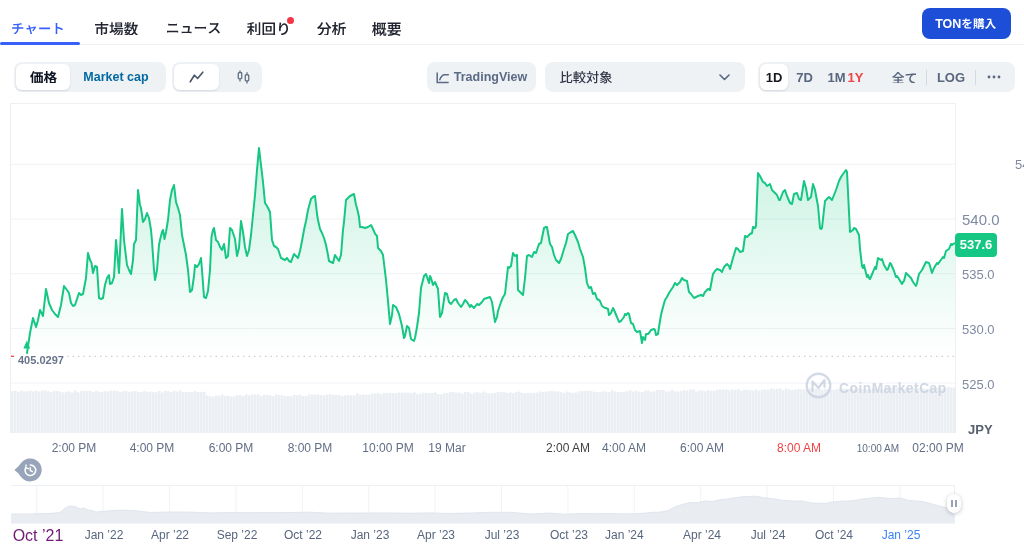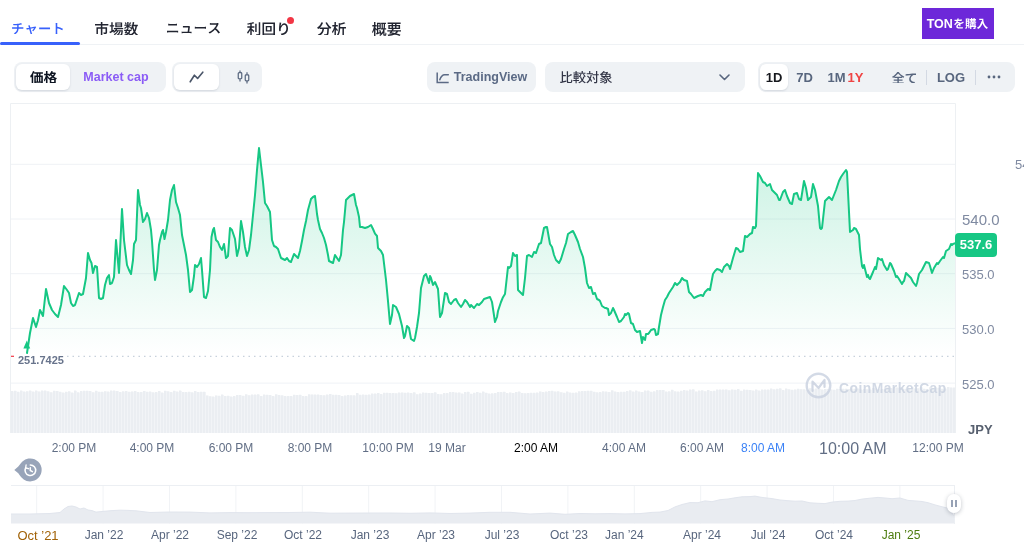--- a/index.html
+++ b/index.html
@@ -26,36 +26,36 @@
 <div style="position:absolute;left:317.0px;top:21.5px;width:29px;height:14px">
     <svg width="29.0" height="13.9" viewBox="0.23 -12.56 29.00 13.93">
       <path d="M2.84988992114885 -7.0421963433369905H11.067052804169045V-5.570236033331116H2.84988992114885ZM10.563439321257441 -7.0421963433369905H12.152518655907292Q12.152518655907292 -7.0421963433369905 12.147870125944323 -6.913062932057869Q12.143221595981352 -6.783929520778748 12.143221595981352 -6.624127776955456Q12.143221595981352 -6.464326033132164 12.128370230522707 -6.363989577200596Q12.061598912015953 -4.661756507103477 11.983659156386642 -3.450464446654216Q11.90571940075733 -2.239172386204955 11.805502596940054 -1.4353272742415362Q11.705285793122776 -0.6314821622781175 11.57071772842524 -0.16269854870393521Q11.436149663727704 0.30608506487024706 11.23752760723262 0.5270439956104428Q10.9718949280022 0.8595676454619083 10.672876589518403 0.9914782095073826Q10.373858251034605 1.123388773552857 9.957900366078269 1.1698740731825525Q9.582873475218923 1.2126166184190146 8.960141553639883 1.2163593728122484Q8.33740963206084 1.2201021272054822 7.65992077861019 1.1885878451487217Q7.645069413151546 0.8466474832570262 7.508450493085957 0.4145136748722918Q7.371831573020367 -0.01762013351244267 7.158118846838057 -0.34470912994549374Q7.828002539387949 -0.28904642250414964 8.396763652550828 -0.27141790427915247Q8.965524765713706 -0.25378938605415535 9.23659209836254 -0.25378938605415535Q9.451877071455739 -0.25378938605415535 9.591093666116244 -0.29556632966373614Q9.73031026077675 -0.3373432732733169 9.85286393883914 -0.45989695133570657Q10.044000486547755 -0.6547762534375563 10.168305889692473 -1.327676402982382Q10.292611292837188 -2.0005765525272077 10.391862495027585 -3.324039977371747Q10.49111369721798 -4.647503402216286 10.563439321257441 -6.761592646533636ZM4.664542044582384 -12.3254200401069 6.294552373329225 -11.853320839252058Q5.7468634024988505 -10.579726512087575 4.994032468013806 -9.40073485715052Q4.241201533528762 -8.221743202213464 3.36213399264524 -7.234913522669051Q2.4830664517617174 -6.248083843124638 1.5381333679411757 -5.518435732397296Q1.406162977838556 -5.683851607810439 1.1645590718784289 -5.915252678274891Q0.9229551659183017 -6.146653748739343 0.6720542000322354 -6.373406289240826Q0.4211532341461691 -6.600158829742309 0.23158893334844302 -6.7321292198449285Q1.1690365083825167 -7.357698120247468 2.0090444323656653 -8.229280152344522Q2.8490523563488144 -9.100862184441578 3.533120943016196 -10.147883449276012Q4.217189529683578 -11.194904714110448 4.664542044582384 -12.3254200401069ZM10.134783808899694 -12.35512277102419Q10.487473825513929 -11.633079821197606 10.998880332210282 -10.879462763257116Q11.510286838906636 -10.125845705316628 12.112672915551473 -9.411168612162221Q12.71505899219631 -8.696491519007814 13.351796329721406 -8.078288475277452Q13.988533667246502 -7.46008543154709 14.597439651050925 -7.008870510140759Q14.39857829032726 -6.852751694653556 14.150454477207546 -6.612053564263164Q13.902330664087833 -6.371355433872773 13.680226653549319 -6.118583090790089Q13.458122643010807 -5.865810747707406 13.311300887449542 -5.648355267131863Q12.69309784371918 -6.1999066444697615 12.051711976231115 -6.900817625906695Q11.410326108743048 -7.60172860734363 10.793994442209303 -8.403762168167578Q10.177662775675557 -9.205795728991525 9.633716559238415 -10.065363374453433Q9.089770342801275 -10.924931019915341 8.651595235714119 -11.7640929943859ZM5.687115753746509 -6.612839687718609H7.3375317534847Q7.226206338602012 -5.378245151397355 6.97844148182517 -4.203056076910679Q6.730676625048329 -3.0278670024240024 6.1830474802751 -1.9835630642987738Q5.635418335501871 -0.9392591261735452 4.639351422088665 -0.08705733738381372Q3.643284508675458 0.7651444514059178 2.0205036150613944 1.3630614762592217Q1.9257214646625314 1.1511603012163834 1.7621769664460056 0.8965165809370832Q1.5986324682294801 0.6418728606577832 1.4071967902351372 0.3993033530707748Q1.2157611122407943 0.15673384548376643 1.0317511169757734 -0.008682029929376027Q2.5132645605612787 -0.4932227845319385 3.3987323564900964 -1.206934276059464Q4.284200152418914 -1.9206457675869892 4.744472829522603 -2.7883653931765195Q5.204745506626291 -3.6560850187660496 5.3976936054743785 -4.628669978135827Q5.590641704322466 -5.601254937505604 5.687115753746509 -6.612839687718609Z M22.750958939961034 -7.517200733785033H29.23158893334844V-6.082428663482914H22.750958939961034ZM21.977850371311487 -11.456794638947635 23.812037062086116 -10.93096393390521Q23.791631391094768 -10.752627896287185 23.464662046776006 -10.691291231198845V-7.16620261619598Q23.464662046776006 -6.280674994210016 23.388533842286165 -5.203831346344Q23.312405637796328 -4.1269876984779845 23.09331808425275 -2.9925501399168626Q22.87423053070917 -1.8581125813557406 22.443481106351335 -0.7691947207974332Q22.0127316819935 0.31972313976087424 21.303489242257506 1.2442505525900658Q21.199410031932704 1.073280371644218 20.9912516112831 0.8771961636869055Q20.783093190633497 0.6811119557295929 20.556340650132015 0.5054932448207756Q20.32958810963053 0.3298745339119582 20.140023808832805 0.24438944343903432Q20.763781158095874 -0.5742472079258836 21.135065294561986 -1.5209918428858966Q21.5063494310281 -2.4677364778459094 21.687342969298186 -3.45348090364915Q21.86833650756827 -4.439225329452391 21.923093439439878 -5.395267024338343Q21.977850371311487 -6.351308719224296 21.977850371311487 -7.184796736047858ZM27.402102213881374 -12.399437563171542 28.686309774228995 -11.217378009894961Q27.861879513102792 -10.87941970662508 26.862129671353497 -10.58607532578828Q25.8623798296042 -10.29273094495148 24.818135717536116 -10.06718331030546Q23.773891605468034 -9.84163567565944 22.78814717966479 -9.682013410007583Q22.73610757450239 -9.951508495745529 22.586508666174772 -10.318562884648689Q22.436909757847157 -10.685617273551848 22.29008800228589 -10.921666873979271Q23.218238517394028 -11.105437565015709 24.162086347473398 -11.3356337296247Q25.10593417755277 -11.565829894233689 25.94956520381486 -11.842451532415229Q26.79319623007695 -12.119073170596769 27.402102213881374 -12.399437563171542ZM25.692263982883496 -7.06562685603583H27.19211547266719V1.2682793258603586H25.692263982883496ZM15.5602489420376 -9.447997895523105H21.050058812546226V-8.007671519688282H15.5602489420376ZM17.701870409789894 -12.564614134356102H19.160790905476595V1.2609134691881818H17.701870409789894ZM17.63497943916885 -8.498125536166421 18.551047356872136 -8.184076354052545Q18.371019420228933 -7.283697366607936 18.09820036249777 -6.327655671721985Q17.82538130476661 -5.3716139768360325 17.4829539497052 -4.450829318400075Q17.140526594643784 -3.5300446599641164 16.747025236046852 -2.7382737606929894Q16.353523877449916 -1.9465028614218625 15.922834279149226 -1.3784082196001384Q15.807646457759013 -1.694388604967779 15.585602273277646 -2.0958540808083432Q15.363558088796278 -2.4973195566489075 15.177736542391786 -2.7798544567060253Q15.574980655381953 -3.2717610679807643 15.947110741360655 -3.9427300142718282Q16.319240827339357 -4.613698960562892 16.64307406254889 -5.383919109044351Q16.96690729775843 -6.154139257525811 17.223003612834326 -6.950319382531326Q17.479099927910227 -7.746499507536841 17.63497943916885 -8.498125536166421ZM19.04004877855368 -7.058380651477943Q19.18856243314012 -6.909866996891498 19.491144047845715 -6.536711483228769Q19.793725662551314 -6.163555969566041 20.138989996436223 -5.730994994068734Q20.484254330321136 -5.298434018571427 20.77011320237147 -4.9299270348716675Q21.055972074421803 -4.5614200511719085 21.171040243697725 -4.39805503112682L20.292160565698193 -3.193778255719417Q20.149201216644453 -3.509519336858476 19.892139299941675 -3.9421401384129284Q19.635077383238894 -4.374760939967381 19.339981277319765 -4.835213095242505Q19.044885171400637 -5.295665250517629 18.780397571968535 -5.701360473921145Q18.515909972536434 -6.107055697324661 18.32839652710676 -6.3689456221618475Z" fill="#222531"></path>
     </svg>
   </div>
 <div style="position:absolute;left:372.0px;top:21.5px;width:29px;height:14px">
     <svg width="29.0" height="14.0" viewBox="0.31 -12.67 29.00 14.00">
       <path d="M9.426436820253596 -11.914100932718789H14.258512494206979V-10.602725577401996H9.426436820253596ZM9.323584558937055 -6.504105797154239H14.457032915572078V-5.179585327516596H9.323584558937055ZM9.957616219296993 -11.545176498531594H11.13778166807976V-5.850364917734386H9.957616219296993ZM5.808982776533292 -9.238012245092932H8.488361968950041V-8.063445954351316H5.808982776533292ZM7.3656355206256725 -4.225677948787496 8.540322429704528 -4.624665589756239Q8.813458085505923 -4.066954725396664 9.07819500424559 -3.4343873899263144Q9.342931922985255 -2.8018200544559653 9.551556642976148 -2.2047944654710787Q9.760181362967044 -1.6077688764861924 9.855608286341125 -1.145484935500699L8.600345129773105 -0.6584957091003321Q8.508691184538872 -1.1263788081269785 8.31412466881948 -1.7411752703545964Q8.119558153100087 -2.3559717325822143 7.8716790176525 -3.0072833404145665Q7.623799882204913 -3.6585949482469187 7.3656355206256725 -4.225677948787496ZM5.784518727792897 -11.885984524175782H9.087816829522428V-5.333191866215232H5.784518727792897V-6.5639909740428575H7.8476455855138V-10.649586258307004H5.784518727792897ZM4.319037455585795 -1.505640325193087Q5.157429932026462 -1.7376350764678665 6.327137679593078 -2.0996854076515383Q7.496845427159695 -2.46173573883521 8.702094921211774 -2.852815568512539L8.917533435037571 -1.6406401147096772Q7.8808617739062825 -1.230816012670345 6.841330224585798 -0.8387627838737441Q5.801798675265313 -0.4467095550771434 4.918492316158181 -0.11356810404988986ZM5.282558207170375 -11.885984524175782H6.532101587360004V-1.4545241927992743L5.282558207170375 -1.1829734802247054ZM0.6358578402612414 -9.580525832301186H4.966455466941059V-8.18480125135538H0.6358578402612414ZM2.3436878514647566 -12.666076766954658H3.752557546731413V1.2710956839935685H2.3436878514647566ZM2.3232380175386873 -8.634181314694501 3.2485296095331084 -8.351311667700388Q3.1025896454514093 -7.471778286733104 2.878080541287707 -6.503330230383545Q2.653571437124005 -5.534882174033985 2.3691771560716837 -4.58980414896831Q2.0847828750193624 -3.6447261239026343 1.7461025751195751 -2.82033154256485Q1.407422275219788 -1.9959369612270652 1.0369128978057671 -1.3951383941023303Q0.9207949038311383 -1.7005252915982962 0.7035302101040355 -2.0818023684929274Q0.48626551637693266 -2.4630794453875584 0.31208852541498944 -2.7197794820772114Q0.6395102000638508 -3.2437747798526284 0.9500740914206331 -3.948278389075936Q1.2606379827774155 -4.652781998299243 1.5309740595582344 -5.4526522217280124Q1.8013101363390531 -6.2525224451567825 2.0014758100995986 -7.069190142709012Q2.2016414838601444 -7.885857840261241 2.3232380175386873 -8.634181314694501ZM3.711416642204797 -7.15067948014883Q3.827414017842187 -7.045880420593747 4.061295258186891 -6.781996282636114Q4.295176498531594 -6.518112144678481 4.567399064382338 -6.214000192144885Q4.83962163023308 -5.909888239611289 5.061331155376205 -5.64789059072358Q5.283040680519331 -5.385892941835871 5.369095467712412 -5.275494724239635L4.593637436276778 -3.9639987505856036Q4.473867082499539 -4.21303221265832 4.273701408738994 -4.5490335518747695Q4.073535734978448 -4.88503489109122 3.84251438282294 -5.2434931716409015Q3.6114930306674324 -5.601951452190583 3.4038417097958096 -5.9154958500738015Q3.1961903889241863 -6.229040247957019 3.0558495828836403 -6.429386849223423ZM12.070274266184882 -11.157145936970679H13.325416804415664V-9.345981191101668Q13.325416804415664 -8.455249494052078 13.243074686193811 -7.401599431291471Q13.16073256797196 -6.347949368530864 12.904334077125405 -5.221269014560788Q12.64793558627885 -4.094588660590712 12.120167310363584 -2.9557365914190576Q11.592399034448318 -1.816884522247403 10.721204081374147 -0.7342049609931388Q9.850009128299973 0.3484746002611254 8.521216302330807 1.2822940000758747Q8.425668760619486 1.1436587555993942 8.25051837053827 0.9647353873783306Q8.075367980457056 0.7858120191572672 7.888958965124916 0.6162607871172052Q7.7025499497927745 0.4467095550771434 7.548943411094139 0.3417898771848209Q8.80653212575514 -0.5301975475027656 9.637438955084729 -1.5154430779757848Q10.46834578441432 -2.500688608448804 10.95959891472485 -3.539307067818637Q11.450852045035383 -4.577925527188469 11.685706684499358 -5.6043722713567234Q11.920561323963334 -6.630819015524978 11.995417795074108 -7.588921536574265Q12.070274266184882 -8.54702405762355 12.070274266184882 -9.35535332728267ZM11.576100938516534 -4.927140742315748H12.79752791016316V-0.42588096129663827Q12.79752791016316 -0.360396626366866 12.808726226245465 -0.29491229143709374Q12.819924542327772 -0.22942795650732148 12.851693310673387 -0.19948536806301193Q12.905858711183614 -0.12462889695223803 13.05922401320777 -0.12462889695223803Q13.117162391857846 -0.12462889695223803 13.184412597520303 -0.12462889695223803Q13.25166280318276 -0.12462889695223803 13.31520033987399 -0.12462889695223803Q13.38811001274622 -0.12462889695223803 13.45633361752795 -0.13960019117439282Q13.524557222309678 -0.15457148539654758 13.556325990655292 -0.19948536806301193Q13.591867737140754 -0.23502711454847464 13.623636505486369 -0.3229683908114791Q13.655405273831983 -0.4109096670744835 13.670376568054138 -0.5325062007530265Q13.700319156498447 -0.7327321836821917 13.710604382630102 -1.1583803607257115Q13.720889608761755 -1.5840285377692311 13.715290450720602 -2.1172753533884108Q13.880095305501543 -1.9674417928296242 14.166677621466887 -1.8157217432009132Q14.45325993743223 -1.664001693572202 14.679896767340335 -1.5778262880418827Q14.670524631159333 -1.0238884018221561 14.631209906534021 -0.48212223080400757Q14.59189518190871 0.059643940214141024 14.533836184921396 0.2861601517850064Q14.425264147226464 0.7410187548280419 14.105147192182821 0.9601096284564494Q13.833717097945492 1.153030891780396 13.399428947165765 1.153030891780396Q13.247769206705673 1.153030891780396 13.04474364475593 1.153030891780396Q12.841718082806189 1.153030891780396 12.710628794609406 1.153030891780396Q12.47096746871769 1.153030891780396 12.2378786999864 1.0883993376326564Q12.00478993125511 1.023767783484917 11.847531032753864 0.8589629287039754Q11.684672976211466 0.6885589158818807 11.630386957364 0.4386123638585112Q11.576100938516534 0.1886658118351418 11.576100938516534 -0.3824314035197615Z M15.616765435271498 -4.5199871485383945H29.312088525414985V-3.270443768348765H15.616765435271498ZM15.923496039319812 -12.084384327203644H28.94157914800097V-10.750491721385H15.923496039319812ZM20.68777872509316 -6.01492853584085 22.190369782169835 -5.617767074773412Q21.70568920901973 -4.835486797081515 21.135927247795816 -3.980296846517388Q20.566165286571902 -3.1251068959532606 20.00577546152899 -2.3242029642365996Q19.445385636486076 -1.5232990325199387 18.973850177656818 -0.9132489475514414L17.50680086706561 -1.3852668797296535Q17.982109304034715 -1.9897178066569978 18.54907168623805 -2.787822159353082Q19.11603406844139 -3.585926512049167 19.681109961574805 -4.433630815502216Q20.246185854708216 -5.2813351189552655 20.68777872509316 -6.01492853584085ZM25.0852043932551 -4.057220734203945 26.56345201992862 -3.6713782075560517Q26.031790147536263 -2.383605667776263 25.16528126255259 -1.5021254885704356Q24.29877237756892 -0.6206453093646085 23.059927935269922 -0.06208166422300046Q21.821083492970924 0.49648198091860757 20.178987505793017 0.8155049185057391Q18.536891518615114 1.1345278560928707 16.448456283793142 1.2936129344954201Q16.377252172484976 0.9601096284564494 16.21427349760534 0.5891780868620918Q16.051294822725705 0.21824654526773424 15.86397271744291 -0.030907535142221873Q18.44987178472412 -0.1543302487220695 20.288300158354104 -0.5471156399634641Q22.126728531984085 -0.9399010312048587 23.3065405781765 -1.77902567009032Q24.486352624368912 -2.6181503089757814 25.0852043932551 -4.057220734203945ZM18.45242167464886 -1.3677456955827598 19.224347964619124 -2.467455515213602Q21.00374394214252 -2.1305410860465 22.779487559863306 -1.6954001544847397Q24.555231177584094 -1.2602592229229792 26.123323474433256 -0.7999220801760296Q27.691415771282422 -0.33958493742907997 28.823514355787793 0.08886281863501634L27.901754505258744 1.334753839022036Q26.79777232929638 0.8781896744149348 25.290538608455105 0.3972217702360577Q23.78330488761383 -0.08374613394281934 22.034704279316777 -0.5404309168871595Q20.286103671019724 -0.9971156998314997 18.45242167464886 -1.3677456955827598ZM19.926068899664575 -11.574757231964186H21.372427139655237V-6.408075782093961H19.926068899664575ZM23.35985319790469 -11.574757231964186H24.806211437895357V-6.408075782093961H23.35985319790469ZM18.075210669315815 -8.515875285806851V-6.863175621811475H26.885412059716284V-8.515875285806851ZM16.638224565506153 -9.737302257453475H28.40674738915496V-5.651120786345852H16.638224565506153Z" fill="#222531"></path>
     </svg>
   </div>
-<div class="ab" style="left:922px;top:8px;width:72px;height:31px;border-radius:0;background:#6d28d9;display:flex;align-items:center;justify-content:center">
+<div class="ab" style="left:922px;top:8px;width:89px;height:31px;border-radius:8px;background:#1d4ed8;display:flex;align-items:center;justify-content:center">
     <span style="font-weight:700;font-size:12.5px;color:#fff;letter-spacing:0">TON</span>
     <span style="display:inline-block;margin-left:1px;width:35.5px;height:11px;position:relative;top:0px">
       <svg width="34.0" height="11.0" viewBox="0.83 -9.94 34.00 11.02">
         <path d="M5.693223412581981 -9.394622279129322Q5.629531813936206 -9.068200692245156 5.502614541183711 -8.567207470934363Q5.3756972684312165 -8.06621424962357 5.125844519753873 -7.433737409234252Q4.9439024164686085 -7.002417057108965 4.703656860280648 -6.538547731203073Q4.463411304092688 -6.07467840529718 4.210288508343681 -5.713606896557523Q4.366001632669533 -5.787363036933474 4.60250264194851 -5.84110014351014Q4.839003651227487 -5.8948372500868045 5.091779147396767 -5.920710354168226Q5.344554643566046 -5.9465834582496475 5.539373986412357 -5.9465834582496475Q6.2720731960556995 -5.9465834582496475 6.761358276802222 -5.52356542406111Q7.250643357548743 -5.100547389872573 7.250643357548743 -4.279096701620816Q7.250643357548743 -4.040952093507743 7.255209703874774 -3.703406915557693Q7.259776050200806 -3.365861737607643 7.270196466808972 -2.996470760334706Q7.280616883417139 -2.6270797830617685 7.291037300025305 -2.2719723942653114Q7.301457716633473 -1.9168650054688545 7.301457716633473 -1.638445079838549H5.898784745721389Q5.919625578937723 -1.8412280163401469 5.930045995545889 -2.114141171268043Q5.9404664121540565 -2.387054326195939 5.946320482436192 -2.6925164549044402Q5.952174552718328 -2.9979785836129413 5.955453175088255 -3.2840062280205435Q5.9587317974581815 -3.570033872428146 5.9587317974581815 -3.808178480541219Q5.956156349545972 -4.3678310296327 5.66029283802859 -4.585600729068496Q5.364429326511208 -4.803370428504292 4.996800573031696 -4.803370428504292Q4.510684064994035 -4.803370428504292 4.0093435441035155 -4.562065822980623Q3.5080030232129964 -4.320761217456954 3.1675350977710113 -3.993170531576014Q2.912531453269249 -3.734185090246607 2.6516737384853504 -3.4160743965974563Q2.390816023701452 -3.0979637029483054 2.0889798169426035 -2.706206918584269L0.8335990274602909 -3.6461625119907053Q1.58759641956076 -4.3453637481788006 2.1463085442758625 -4.999376020943906Q2.705020668990965 -5.6533882937090105 3.0929142814866877 -6.298157824160988Q3.4808078939824108 -6.942927354612965 3.7243406478385626 -7.5864177364071015Q3.898556407387199 -8.059894254802378 4.012359190659987 -8.565335197479872Q4.126161973932775 -9.070776140157365 4.149578255061318 -9.52107362734276ZM1.283439165404893 -8.310696003154366Q1.7386502984960441 -8.243022607680945 2.319025055844528 -8.209185909944235Q2.8993998131930123 -8.175349212207527 3.344546404553988 -8.175349212207527Q4.115877332880468 -8.175349212207527 5.036372716091211 -8.211761357856446Q5.956868099301954 -8.248173503505363 6.906049284424989 -8.331418211411368Q7.855230469548023 -8.414662919317372 8.706180183830856 -8.564293298740694L8.697047491178793 -7.203301994261277Q8.079091489184616 -7.116194114486958 7.358219045064875 -7.050511617427361Q6.637346600945133 -6.984829120367763 5.894345599652953 -6.943850628392813Q5.151344598360773 -6.902872136417863 4.474144719087521 -6.885309925571455Q3.7969448398142696 -6.8677477147250485 3.2663339675130714 -6.8677477147250485Q3.027020260403224 -6.8677477147250485 2.684790111167813 -6.873601785007184Q2.342559961932402 -6.87945585528932 1.9769135315684476 -6.901584412461759Q1.6112671012044932 -6.923712969634197 1.283439165404893 -6.944553802850531ZM10.55818449165716 -4.985312531789556Q10.37717423745001 -4.931922724792617 10.124390165982465 -4.845280769557355Q9.87160609451492 -4.758638814322094 9.618822023047375 -4.666142788804697Q9.36603795157983 -4.573646763287299 9.166762312068556 -4.490283430421964Q8.599857919077769 -4.2692351086162414 7.83321196203665 -3.953233938340243Q7.066566004995532 -3.6372327680642442 6.245827066499757 -3.2145706087536983Q5.714047095201785 -2.941538828866472 5.351569237546691 -2.673192020264607Q4.989091379891598 -2.404845211662742 4.799541557829038 -2.1261966114120407Q4.609991735766476 -1.8475480111613394 4.609991735766476 -1.5201945751990604Q4.609991735766476 -1.2762044721021168 4.715712300424645 -1.1190849988608305Q4.821432865082815 -0.9619655256195443 5.033695793816202 -0.8697067500208078Q5.245958722549588 -0.7774479744220711 5.564298090819134 -0.7377572064032256Q5.882637459088682 -0.6980664383843802 6.3078750663114365 -0.6980664383843802Q7.0562642133466955 -0.6980664383843802 7.961891458582571 -0.7885715654879555Q8.867518703818446 -0.8790766925915309 9.640255981060362 -1.0326888688424944L9.592017069887842 0.47442551806991895Q9.209867478013187 0.5238335282392139 8.638040863818379 0.5752324368223308Q8.06621424962357 0.6266313454054477 7.449308721666837 0.6546139728600218Q6.832403193710103 0.6825966003145958 6.272750644618623 0.6825966003145958Q5.359041180768129 0.6825966003145958 4.636177838234565 0.5048649684773717Q3.9133144957010013 0.3271333366401477 3.4936937088417213 -0.10045104387442064Q3.074072921982441 -0.528035424388989 3.074072921982441 -1.277593670421022Q3.074072921982441 -1.8894669275126676 3.3533146470297943 -2.380861531632342Q3.6325563720771474 -2.872256135752016 4.08812338004629 -3.2685792664420834Q4.543690388015433 -3.6649023971321513 5.086365275758894 -3.9895703355211554Q5.629040163502354 -4.31423827391016 6.153331040982359 -4.57439281423634Q6.699631850675473 -4.860539083603274 7.13376490063163 -5.057467949822735Q7.567897950587787 -5.254396816042197 7.946065745634796 -5.416201260568846Q8.324233540681805 -5.578005705095493 8.672665059779078 -5.740513324079858Q9.01525108389248 -5.888974604506403 9.333836277378953 -6.035563611478457Q9.652421470865425 -6.182152618450512 9.978148458590137 -6.346303836268972Z M16.58060788776112 -9.041277114126292H22.79131053256806V-8.053319859465995H16.58060788776112ZM16.38719489383024 -6.220784337133648H23.0175097501982V-5.232827082473352H16.38719489383024ZM16.3338050868333 -1.8325698235254062H23.032962437671454V-0.8420371209529006H16.3338050868333ZM16.856215115560552 -7.626930303842995H22.617094773019424V-6.682061064530801H16.856215115560552ZM17.857252558507497 -9.943498536734644H19.07610257738156V-5.780076891841109H17.857252558507497ZM20.281532254471138 -9.943498536734644H21.525204903389177V-5.780076891841109H20.281532254471138ZM19.072086479360856 -5.765793303364628H20.28836105032271V-1.5616389917130673H19.072086479360856ZM21.208576307123465 -4.791916688455211H22.479647033997693V-0.223878170233122Q22.479647033997693 0.21518567622532186 22.377433766329847 0.46668202373676193Q22.275220498662 0.7181783712482019 21.983448833633332 0.85891330793812Q21.686526272780238 0.9970727967158289 21.267608660378677 1.024470874672016Q20.848691047977113 1.0518689526282028 20.267503066509846 1.0518689526282028Q20.228396847989387 0.801541704113537 20.123489507450003 0.48084698725391206Q20.018582166910615 0.16015227039428717 19.907820756089095 -0.07448504072846318Q20.246645082696983 -0.06277690016419174 20.579386664402342 -0.05821055383816058Q20.9121282461077 -0.05364420751212943 21.011814046698866 -0.05621965542433855Q21.12146842734915 -0.05879510333654767 21.165022367236308 -0.09977359531149771Q21.208576307123465 -0.14075208728644775 21.208576307123465 -0.23956810762503752ZM16.956200234895917 -4.791916688455211H21.753487918497676V-3.8039594337949145H18.202448331726167V1.0661525411046835H16.956200234895917ZM17.577917934395607 -3.2750093109243417H21.745761574761048V-2.403201612828646H17.577917934395607ZM13.158069145488342 -1.843803464252356 14.379494612274616 -1.5543699972172318Q14.155633592638022 -0.8153507927526961 13.778863571208184 -0.10747421315333056Q13.402093549778346 0.600402366446035 12.988326833201201 1.0752852337567458Q12.873583625552035 0.9762319634994953 12.678052532949742 0.8426388210478175Q12.482521440347451 0.7090456785961397 12.283711725375234 0.5845852287965242Q12.084902010403015 0.46012477899690873 11.937609828973242 0.38191234195599194Q12.342243852898324 -0.03302347361792675 12.663633168917402 -0.6301386423957702Q12.98502248493648 -1.2272538111736138 13.158069145488342 -1.843803464252356ZM14.535173435407406 -1.4176168573549577 15.567625054331241 -1.8620688495564806Q15.86431036526567 -1.41832860711094 16.153150707504143 -0.8854895864772591Q16.441991049742615 -0.3526505658435782 16.58647053334152 0.04168166643266752L15.503204555332953 0.5617706477628981Q15.419310333547767 0.2946286685672442 15.263506778803851 -0.052655904387105795Q15.107703224059934 -0.39994047734145577 14.916859961175758 -0.7547881624777426Q14.726016698291582 -1.1096358476140296 14.535173435407406 -1.4176168573549577ZM13.788936688236625 -6.271801644943979V-5.180166175828925H14.94589020423502V-6.271801644943979ZM13.788936688236625 -4.146545457908317V-3.040626400316782H14.94589020423502V-4.146545457908317ZM13.788936688236625 -8.394482384067432V-7.314555055516649H14.94589020423502V-8.394482384067432ZM12.597484747318749 -9.5102973358566H16.180430160501V-1.924811448527613H12.597484747318749Z M26.098851666676474 -9.294637159793957H29.421388139017356V-7.865735209922462H26.098851666676474ZM28.729184346213376 -9.294637159793957H30.182908926128853Q30.182908926128853 -8.738966407530121 30.228453764429833 -8.026642106564054Q30.273998602730813 -7.314317805597989 30.426204430066342 -6.514301075359217Q30.57841025740187 -5.714284345120445 30.883406461571315 -4.871416849452232Q31.18840266574076 -4.028549353784019 31.700163603239446 -3.201371795507721Q32.21192454073813 -2.374194237231423 32.98114594569146 -1.6121146265163357Q33.75036735064479 -0.8500350158012482 34.833599027460295 -0.2128817794248329Q34.679749601290666 -0.08900587912360453 34.456820430732186 0.13134784352266526Q34.233891260173706 0.35170156616893505 34.03051519887546 0.5916083980754341Q33.82713913757721 0.8315152299819331 33.70068778936377 1.0127627341077445Q32.59005803459208 0.3365032792108708 31.784305859030503 -0.5116337372410912Q30.978553683468927 -1.3597707536930532 30.42897425140589 -2.3153905585966106Q29.87939481934285 -3.2710103635001677 29.541146466935082 -4.248174176077776Q29.202898114527315 -5.225337988655385 29.026572831605524 -6.1537969655214155Q28.850247548683733 -7.082255942387447 28.789715947448556 -7.891058065698555Q28.729184346213376 -8.699860189009662 28.729184346213376 -9.294637159793957ZM28.22736075018727 -6.72116728305126 29.834934756272368 -6.431733816016135Q29.429131633350515 -4.696590814510414 28.763758519600863 -3.279321256735183Q28.09838540585121 -1.862051698959951 27.169697754364783 -0.7836150430908738Q26.24101010287836 0.2948216127782033 25.017280739291596 1.0336035673240782Q24.893404838990367 0.8797541411544538 24.656776629453795 0.6639667648342151Q24.420148419917226 0.4481793885139765 24.16982117140256 0.2311042882376333Q23.91949392288789 0.014029187961290096 23.733095522937663 -0.11242216025214741Q25.57454363859994 -1.042041660816688 26.661757112243087 -2.722973055908423Q27.748970585886237 -4.403904451000158 28.22736075018727 -6.72116728305126Z" fill="#ffffff"></path>
       </svg>
     </span>
   </div>
 <div class="ab" style="left:14px;top:62px;width:152px;height:30px;background:#eff2f5;border-radius:8px"></div>
 <div class="ab" style="left:16px;top:64px;width:54px;height:26px;background:#fff;border-radius:6px;box-shadow:0 1px 2px rgba(128,138,157,.25)"></div>
 <div style="position:absolute;left:29.5px;top:70.6px;width:27px;height:13px">
     <svg width="27.0" height="12.9" viewBox="0.16 -11.64 27.00 12.87">
       <path d="M4.327225449603526 -10.286333898853684H13.072528974669375V-8.811502070220207H4.327225449603526ZM4.463781663283114 -7.101123551019076H12.99672602815658V0.8532984452809571H11.415160069644129V-5.668985374337189H5.970633730880282V0.932388602554344H4.463781663283114ZM6.684028619816903 -10.094489739962922H8.222900926377763V-6.0406339486419105H6.684028619816903ZM9.125130038335946 -10.10516315295082H10.674675757884705V-6.051307361629808H9.125130038335946ZM5.146325544725764 -1.2638189549619463H12.579373866031068V0.14697239574414594H5.146325544725764ZM6.833456401647466 -6.049663756249512H8.212227513389866V-0.16829917775188835H6.833456401647466ZM9.125130038335946 -6.0603371692374095H10.503901150078345V-0.17897259073978578H9.125130038335946ZM3.142219377023575 -11.593638242505289 4.624714682775749 -11.121275410059994Q4.211204281193611 -9.996230867908768 3.635352743052469 -8.86264500522608Q3.059501204911327 -7.729059142543392 2.3923561302356138 -6.725438538002669Q1.7252110555599 -5.721817933461946 1.0060134378721126 -4.958560333333664Q0.9359530882063273 -5.149038161735521 0.7866639438214593 -5.462943404742651Q0.6373747994365914 -5.77684864774978 0.47057056763527705 -6.094585629316258Q0.30376633583396273 -6.412322610882737 0.16364563650239194 -6.602800439284595Q0.7654357113233078 -7.204590514105511 1.3180306342587107 -8.009248266769708Q1.8706255571941135 -8.813906019433906 2.340034147644617 -9.732657035535563Q2.809442738095121 -10.651408051637222 3.142219377023575 -11.593638242505289ZM1.839568574621466 -7.775963867406925 3.372421009443926 -9.311826238098586 3.3784408811823274 -9.29642640469665V1.2216598088250872H1.839568574621466Z M21.36491565696209 -10.175223502616605H24.97127983952948V-8.77510556489841H21.36491565696209ZM19.94539181750784 -3.908784231880501H25.91709456001758V1.1866296339921945H24.335528601505132V-2.5300131201381006H21.462917298092904V1.2306896164326886H19.94539181750784ZM20.55623174390441 -0.6521672478592548H25.199520503742036V0.7586241028468375H20.55623174390441ZM21.51705605580241 -11.640708160814984 23.080285124208267 -11.203375503202581Q22.703171227947927 -10.27126417553963 22.18005539806331 -9.382391027627023Q21.656939568178693 -8.493517879714416 21.05021867721689 -7.727794871515691Q20.443497786255087 -6.962071863316965 19.806400261709886 -6.396401018926456Q19.672299434116717 -6.544185195376723 19.443781495012765 -6.757514817688976Q19.215263555908816 -6.970844440001228 18.97073549732302 -7.175005617260183Q18.726207438737223 -7.379166794519139 18.54339308745406 -7.502594209124411Q19.47988068147512 -8.226168093170303 20.26817820869285 -9.325350905541935Q21.056475735910578 -10.424533717913567 21.51705605580241 -11.640708160814984ZM24.546264200285272 -10.175223502616605H24.831159140197908L25.108390602991847 -10.234610439294492L26.14452344352402 -9.756227735110798Q25.714319757215584 -8.450012447056706 25.020439341508634 -7.373404153704077Q24.326558925801685 -6.296795860351448 23.426606474548123 -5.444457855206334Q22.526654023294558 -4.592119850061221 21.461540945619973 -3.953378720135725Q20.39642786794539 -3.3146375902102294 19.234432270689584 -2.8841566290104024Q19.086648094239315 -3.1797249819109377 18.819268241743124 -3.5758689555063503Q18.551888389246933 -3.9720129291017634 18.312697037155083 -4.208194345324411Q19.375621981650614 -4.53358478202556 20.356169558112164 -5.082423704244076Q21.336717134573718 -5.631262626462592 22.16428246553675 -6.365509923496381Q22.991847796499783 -7.099757220530171 23.604994449553047 -7.995056130534239Q24.21814110260631 -8.890355040538308 24.546264200285272 -9.911675388679761ZM21.423490812933856 -9.226676121150692Q21.858348040491787 -8.320842435604423 22.651160471513315 -7.398315465331855Q23.443972902534846 -6.4757884950592866 24.582562156097474 -5.724303385500441Q25.721151409660106 -4.972818275941597 27.163645636502395 -4.562595085120051Q27.00518804706423 -4.404137495681886 26.807868544233823 -4.161114405030689Q26.610549041403416 -3.9180913143794935 26.441418038977353 -3.6590581042464514Q26.27228703655129 -3.400024894113409 26.156523099064714 -3.1958637168544533Q24.682008633258736 -3.7218508451625745 23.516735847226364 -4.592248465522891Q22.35146306119399 -5.4626460858832075 21.52129368471482 -6.511749044075945Q20.691124308235647 -7.560852002268681 20.19989007986903 -8.599420184919216ZM14.298545005884515 -8.7997796895709H19.190074969389645V-7.279244273116635H14.298545005884515ZM16.10637061643368 -11.627024811957886H17.65591633598244V1.2186498729558866H16.10637061643368ZM16.075993982850285 -7.749686225290242 17.018798767469185 -7.426751174675512Q16.862262058302708 -6.605750243249638 16.63211053580249 -5.727005980526172Q16.401959013302267 -4.848261717802707 16.106400682385758 -4.005230795156586Q15.81084235146925 -3.1621998725104654 15.46356056099355 -2.436982383084277Q15.116278770517848 -1.7117648936580887 14.733145002519107 -1.184134159969672Q14.62504454215123 -1.5193862289525963 14.392011699243477 -1.9460454735771011Q14.158978856335725 -2.372704718201606 13.970144633314165 -2.6729266123516378Q14.321258162349213 -3.119823583386372 14.640351452420571 -3.7201086902726876Q14.959444742491927 -4.320393797159003 15.23899295392659 -5.002640359742211Q15.518541165361253 -5.6848869223254175 15.729672632510425 -6.386836705504123Q15.9408040996596 -7.08878648868283 16.075993982850285 -7.749686225290242ZM17.598173004684845 -7.010250881192226Q17.721323144398728 -6.894764218597042 17.962969882576992 -6.62123587890078Q18.20461662075526 -6.347707539204517 18.475135024582322 -6.023277542639212Q18.745653428409383 -5.698847546073907 18.97361681773055 -5.423814238443045Q19.201580207051716 -5.148780930812182 19.289700171932704 -5.030284332347797L18.40327238812249 -3.7916339199369684Q18.28012224840861 -4.047241281863723 18.081852327426386 -4.39082997122577Q17.883582406444162 -4.734418660587818 17.65876759043789 -5.101542309104714Q17.433952774431617 -5.468665957621608 17.223504472526898 -5.797066330191958Q17.013056170622175 -6.125466702762307 16.8625393331941 -6.3293506051298705Z" fill="#0d1421"></path>
     </svg>
   </div>
-<div class="ab" style="left:81px;top:70px;width:70px;height:15px;font-size:12.5px;font-weight:700;color:#8b5cf6;text-align:center;line-height:15px">Market cap</div>
+<div class="ab" style="left:81px;top:70px;width:70px;height:15px;font-size:12.5px;font-weight:700;color:#0369a1;text-align:center;line-height:15px">Market cap</div>
 <div class="ab" style="left:172px;top:62px;width:90px;height:30px;background:#eff2f5;border-radius:8px"></div>
 <div class="ab" style="left:174px;top:64px;width:45px;height:26px;background:#fff;border-radius:6px;box-shadow:0 1px 2px rgba(128,138,157,.25)"></div>
 <svg class="ab" style="left:189px;top:71px" width="15" height="12" viewBox="0 0 15 12">
     <polyline points="1.2,10.8 5.4,4.2 8.6,7.4 13.8,1.2" fill="none" stroke="#4a5568" stroke-width="1.6" stroke-linecap="round" stroke-linejoin="round"></polyline>
   </svg>
 <svg class="ab" style="left:236px;top:70px" width="15" height="14" viewBox="0 0 15 16">
     <g stroke="#58667e" stroke-width="1.4" fill="none">
       <line x1="3.5" y1="0.5" x2="3.5" y2="3"></line>
       <rect x="1.5" y="3" width="4" height="7" rx="1"></rect>
       <line x1="3.5" y1="10" x2="3.5" y2="13"></line>
@@ -131,33 +131,33 @@
 <path d="M17.0 250.0 L20.0 230.0 L23.0 215.0 L26.0 224.0 L28.0 217.2 L30.0 207.0 L33.0 213.0 L36.0 186.0 L39.0 200.0 L42.0 207.0 L45.0 211.0 L48.0 214.0 L51.0 202.0 L54.0 183.0 L57.0 187.0 L59.0 190.0 L61.0 200.0 L63.0 203.0 L65.0 202.0 L67.0 196.0 L69.0 190.0 L71.0 192.0 L73.0 191.0 L76.0 175.0 L78.0 150.0 L80.0 157.0 L81.5 160.0 L83.0 170.0 L85.0 163.0 L87.0 164.0 L89.0 195.0 L91.0 196.0 L93.0 195.0 L95.0 182.0 L97.0 175.0 L99.0 172.0 L100.0 181.0 L102.0 180.0 L104.0 174.0 L106.0 137.0 L109.0 170.0 L112.0 106.0 L114.0 137.0 L117.0 162.0 L119.0 167.0 L121.0 171.0 L123.0 157.0 L124.0 141.0 L126.0 137.0 L128.0 87.0 L130.0 102.0 L131.0 105.0 L133.0 119.0 L135.0 116.0 L137.0 110.0 L139.0 115.0 L141.0 127.0 L142.0 138.0 L144.0 167.0 L145.0 177.0 L147.0 167.0 L149.0 142.0 L150.0 137.0 L152.0 129.0 L153.0 127.0 L154.5 136.0 L156.0 129.0 L158.0 117.0 L160.0 97.0 L162.0 87.0 L164.0 82.0 L166.0 99.0 L168.0 105.0 L170.0 112.0 L172.0 132.0 L174.0 142.0 L176.0 152.0 L178.0 167.0 L180.0 189.0 L182.0 187.0 L184.0 173.0 L185.0 162.0 L187.0 164.0 L189.0 161.0 L191.0 155.0 L192.0 167.0 L194.0 194.0 L196.0 195.0 L198.0 188.0 L200.0 167.0 L201.5 134.0 L203.0 127.0 L204.0 125.0 L206.0 137.0 L208.0 139.0 L210.0 144.0 L212.0 147.0 L214.0 141.0 L216.0 155.0 L218.0 153.0 L220.0 125.0 L222.0 127.0 L224.0 133.0 L225.0 136.0 L227.0 153.0 L229.0 145.0 L231.0 118.0 L233.0 129.0 L235.0 144.0 L237.0 153.0 L239.0 147.0 L241.0 132.0 L243.0 112.0 L245.0 92.0 L247.0 67.0 L249.0 45.0 L251.0 62.0 L253.0 79.0 L255.0 100.0 L257.0 103.0 L259.0 107.0 L260.0 109.0 L262.0 137.0 L264.0 143.0 L266.0 144.0 L268.0 146.0 L270.0 152.0 L271.0 155.0 L273.0 156.0 L275.0 157.0 L277.0 155.0 L279.0 158.0 L281.0 159.0 L284.0 151.0 L286.0 153.0 L288.0 155.0 L290.0 148.0 L292.0 138.0 L294.0 127.0 L296.0 118.0 L298.0 107.0 L301.0 96.0 L303.0 94.0 L305.0 93.0 L307.0 111.0 L308.0 117.0 L310.0 126.0 L312.0 130.0 L314.0 135.0 L316.0 142.0 L318.0 152.0 L319.0 158.0 L321.0 159.0 L323.0 160.0 L325.0 152.0 L327.0 155.0 L329.0 158.0 L331.0 152.0 L333.0 127.0 L334.0 119.0 L336.0 97.0 L338.0 95.0 L340.0 93.0 L342.0 92.0 L344.0 91.0 L346.0 102.0 L347.0 105.0 L349.0 114.0 L350.0 124.0 L352.0 124.0 L355.0 125.0 L358.0 124.0 L361.0 122.0 L363.0 126.0 L365.0 130.7 L367.0 133.0 L368.0 145.0 L370.0 147.0 L371.0 148.0 L373.0 152.0 L376.0 177.0 L378.0 198.1 L380.0 221.0 L382.0 212.0 L383.0 202.0 L386.0 204.0 L389.0 211.0 L390.0 215.0 L392.0 223.0 L394.0 235.0 L395.0 233.0 L397.0 223.0 L399.0 225.0 L401.0 236.0 L404.0 238.0 L405.0 235.0 L407.0 224.0 L409.0 210.0 L411.0 185.0 L414.0 173.0 L416.0 171.0 L419.0 180.0 L420.0 173.0 L421.0 175.0 L423.0 182.0 L425.0 179.0 L428.0 186.0 L430.0 214.0 L432.0 210.0 L435.0 190.0 L437.0 191.0 L439.0 199.0 L441.0 201.0 L444.0 197.0 L446.0 196.0 L448.0 200.0 L451.0 204.0 L453.0 201.0 L455.0 197.0 L457.0 199.0 L460.0 204.0 L461.0 202.0 L464.0 205.0 L467.0 201.0 L469.0 202.0 L472.0 199.0 L474.0 196.0 L477.0 195.0 L480.0 194.0 L482.0 199.0 L485.0 219.0 L487.0 214.0 L488.0 208.0 L491.0 199.0 L493.0 194.2 L495.0 191.0 L498.0 164.0 L499.0 165.0 L501.0 163.0 L503.0 150.0 L505.0 153.0 L507.0 152.0 L508.0 187.0 L510.0 189.0 L513.0 192.0 L515.0 175.0 L517.0 153.0 L519.0 152.0 L522.0 154.0 L524.0 149.0 L526.0 150.0 L529.0 141.0 L531.0 140.0 L534.0 125.0 L536.0 124.0 L537.0 124.0 L540.0 141.0 L542.0 144.0 L544.0 152.0 L546.0 157.0 L549.0 160.0 L551.0 156.0 L554.0 146.0 L556.0 140.0 L558.0 131.0 L561.0 129.0 L563.0 128.0 L565.0 132.0 L568.0 139.0 L570.0 146.0 L573.0 154.0 L575.0 165.0 L577.0 180.0 L579.0 185.0 L581.0 184.0 L583.0 191.0 L585.0 190.0 L587.0 196.0 L589.0 197.0 L590.0 198.0 L592.0 203.0 L595.0 205.0 L596.0 205.0 L598.0 206.0 L599.0 212.0 L601.0 210.0 L603.0 205.0 L604.0 207.0 L607.0 214.0 L609.0 219.0 L611.0 218.0 L614.0 214.0 L615.0 211.0 L616.0 212.0 L618.0 210.0 L619.0 211.0 L621.0 220.0 L623.0 221.0 L625.0 227.0 L627.0 229.0 L630.0 228.0 L632.0 240.0 L633.0 234.0 L635.0 237.0 L636.0 231.0 L638.0 231.0 L639.0 230.0 L641.0 227.0 L644.0 226.0 L645.0 227.0 L646.0 232.0 L648.0 231.0 L649.0 224.0 L651.0 212.0 L653.0 204.0 L655.0 197.0 L657.0 194.0 L659.0 190.0 L661.0 187.0 L663.0 184.0 L665.0 180.0 L667.0 182.0 L670.0 179.0 L672.0 175.0 L674.0 177.0 L677.0 178.0 L679.0 189.0 L681.0 191.0 L684.0 195.0 L686.0 194.0 L688.0 193.0 L691.0 192.0 L693.0 193.0 L695.0 189.0 L698.0 186.0 L700.0 187.0 L703.0 171.0 L705.0 168.0 L707.0 166.0 L710.0 167.0 L712.0 169.0 L714.0 164.0 L717.0 161.0 L719.0 163.0 L720.0 166.0 L723.0 155.0 L726.0 145.0 L728.0 146.0 L730.0 149.0 L733.0 148.0 L735.0 133.0 L737.0 134.0 L740.0 131.0 L742.0 130.0 L743.0 124.0 L745.0 125.0 L746.0 123.0 L748.0 70.0 L750.0 73.0 L753.0 79.0 L755.0 80.0 L757.0 83.0 L760.0 81.0 L762.0 87.0 L764.0 89.0 L767.0 92.0 L769.0 97.0 L770.0 97.0 L773.0 89.0 L775.0 87.0 L777.0 93.0 L780.0 100.0 L782.0 101.0 L784.0 91.0 L787.0 90.0 L789.0 96.0 L791.0 97.0 L794.0 78.0 L796.0 85.0 L798.0 97.0 L801.0 94.0 L803.0 81.0 L805.0 87.0 L808.0 103.0 L810.0 125.0 L811.0 126.0 L812.0 125.0 L815.0 98.0 L817.0 96.0 L819.0 94.0 L822.0 97.0 L824.0 92.0 L826.0 87.0 L829.0 78.0 L831.0 74.0 L833.0 71.0 L836.0 67.0 L837.0 69.0 L840.0 129.0 L843.0 127.0 L844.0 125.0 L846.0 126.0 L849.0 132.0 L850.0 146.0 L852.0 163.0 L853.0 165.0 L854.0 162.0 L857.0 174.0 L858.0 172.0 L859.0 175.0 L860.0 176.0 L863.0 169.0 L865.0 164.0 L866.0 166.0 L868.0 155.0 L871.0 157.0 L872.0 156.0 L874.0 162.0 L877.0 167.0 L878.0 166.0 L880.0 160.0 L881.0 161.0 L884.0 168.0 L886.0 174.0 L887.0 173.0 L889.0 176.0 L892.0 181.0 L893.0 179.0 L894.0 178.0 L896.0 170.0 L899.0 173.0 L901.0 175.0 L903.0 179.0 L906.0 183.0 L907.0 180.0 L909.0 171.0 L912.0 167.0 L914.0 163.0 L916.0 159.0 L919.0 160.0 L920.0 163.0 L922.0 170.0 L924.0 165.0 L927.0 160.0 L928.0 161.0 L930.0 158.0 L933.0 154.0 L934.0 155.0 L936.0 148.0 L939.0 146.0 L941.0 141.0 L942.0 142.0 L943.0 141.0 L946.0 140.0" fill="none" stroke="#16c784" stroke-width="2" stroke-linejoin="round" stroke-linecap="round"></path>
 <path d="M0.5 330 V0.5 H945.5 V330" fill="none" stroke="#edf0f3" stroke-width="1"></path>
 </svg>
 <div class="ab" style="left:1015px;top:156.8px;width:45px;height:15px;font-size:13px;color:#7f8aa1;line-height:15px">545.0</div>
 <div class="ab" style="left:962px;top:211.5px;width:45px;height:15px;font-size:15px;color:#7f8aa1;line-height:15px">540.0</div>
 <div class="ab" style="left:962px;top:266.5px;width:45px;height:15px;font-size:13px;color:#7f8aa1;line-height:15px">535.0</div>
 <div class="ab" style="left:962px;top:321.5px;width:45px;height:15px;font-size:13px;color:#7f8aa1;line-height:15px">530.0</div>
 <div class="ab" style="left:962px;top:376.5px;width:45px;height:15px;font-size:13px;color:#7f8aa1;line-height:15px">525.0</div>
 <div class="ab" style="left:968px;top:422px;width:40px;height:15px;font-size:13px;font-weight:700;color:#57606f;line-height:15px">JPY</div>
 <div class="ab" style="left:955px;top:233px;width:42px;height:24px;background:#16c784;border-radius:4px;color:#fff;font-size:13px;font-weight:700;text-align:center;line-height:24px">537.6</div>
-<div class="ab" style="left:18px;top:354px;font-size:11px;font-weight:700;color:#68748c">251.7425</div>
+<div class="ab" style="left:18px;top:354px;font-size:11px;font-weight:700;color:#68748c">405.0297</div>
 <div class="ab" style="left:34px;top:442px;width:80px;height:13px;text-align:center;font-size:12px;color:#616e85;line-height:13px">2:00 PM</div>
 <div class="ab" style="left:112px;top:442px;width:80px;height:13px;text-align:center;font-size:12px;color:#616e85;line-height:13px">4:00 PM</div>
 <div class="ab" style="left:191px;top:442px;width:80px;height:13px;text-align:center;font-size:12px;color:#616e85;line-height:13px">6:00 PM</div>
 <div class="ab" style="left:270px;top:442px;width:80px;height:13px;text-align:center;font-size:12px;color:#616e85;line-height:13px">8:00 PM</div>
 <div class="ab" style="left:348px;top:442px;width:80px;height:13px;text-align:center;font-size:12px;color:#616e85;line-height:13px">10:00 PM</div>
 <div class="ab" style="left:407px;top:442px;width:80px;height:13px;text-align:center;font-size:12px;color:#616e85;line-height:13px">19 Mar</div>
-<div class="ab" style="left:496px;top:442px;width:80px;height:13px;text-align:center;font-size:12px;color:#000000;line-height:13px">2:00 AM</div>
+<div class="ab" style="left:510px;top:442px;width:80px;height:13px;text-align:right;font-size:12px;color:#404040;line-height:13px">2:00 AM</div>
 <div class="ab" style="left:584px;top:442px;width:80px;height:13px;text-align:center;font-size:12px;color:#616e85;line-height:13px">4:00 AM</div>
 <div class="ab" style="left:662px;top:442px;width:80px;height:13px;text-align:center;font-size:12px;color:#616e85;line-height:13px">6:00 AM</div>
-<div class="ab" style="left:741px;top:442px;width:80px;height:13px;text-align:left;font-size:12px;color:#3b82f6;line-height:13px">8:00 AM</div>
-<div class="ab" style="left:819px;top:442px;width:80px;height:13px;text-align:left;font-size:16px;color:#616e85;line-height:13px">10:00 AM</div>
-<div class="ab" style="left:898px;top:442px;width:80px;height:13px;text-align:center;font-size:12px;color:#616e85;line-height:13px">12:00 PM</div>
+<div class="ab" style="left:741px;top:442px;width:80px;height:13px;text-align:right;font-size:12px;color:#ef4444;line-height:13px">8:00 AM</div>
+<div class="ab" style="left:819px;top:442px;width:80px;height:13px;text-align:right;font-size:10px;color:#616e85;line-height:13px">10:00 AM</div>
+<div class="ab" style="left:898px;top:442px;width:80px;height:13px;text-align:center;font-size:12px;color:#616e85;line-height:13px">02:00 PM</div>
 <svg class="ab" style="left:11px;top:485px" width="944" height="39" viewBox="0 0 944 39">
 <line x1="0" y1="0.5" x2="944" y2="0.5" stroke="#eceff3"></line>
 <line x1="25.7" y1="1" x2="25.7" y2="38.5" stroke="#f1f3f6" stroke-width="1"></line>
     <line x1="92.1" y1="1" x2="92.1" y2="38.5" stroke="#f1f3f6" stroke-width="1"></line>
     <line x1="158.5" y1="1" x2="158.5" y2="38.5" stroke="#f1f3f6" stroke-width="1"></line>
     <line x1="224.9" y1="1" x2="224.9" y2="38.5" stroke="#f1f3f6" stroke-width="1"></line>
     <line x1="291.3" y1="1" x2="291.3" y2="38.5" stroke="#f1f3f6" stroke-width="1"></line>
     <line x1="357.7" y1="1" x2="357.7" y2="38.5" stroke="#f1f3f6" stroke-width="1"></line>
     <line x1="424.1" y1="1" x2="424.1" y2="38.5" stroke="#f1f3f6" stroke-width="1"></line>
     <line x1="490.5" y1="1" x2="490.5" y2="38.5" stroke="#f1f3f6" stroke-width="1"></line>
@@ -176,25 +176,25 @@
 <g fill="none" stroke="#fff" stroke-width="1.5" stroke-linecap="round">
 <path d="M11.7 9.7 A5.3 5.3 0 1 0 16.3 6.9"></path>
 <path d="M12.1 7.0 L11.6 10.0 L14.6 10.7" stroke-width="1.35" stroke-linejoin="round"></path>
 <path d="M16.3 9.8 V12.5 L18.4 13.7"></path>
     </g>
   </svg>
 <div class="ab" style="left:947px;top:494px;width:14px;height:19px;background:#fff;border-radius:7px;box-shadow:0 1px 4px rgba(50,60,80,.3)">
     <div class="ab" style="left:4.2px;top:6px;width:2px;height:7px;background:#97a2b5"></div>
     <div class="ab" style="left:7.8px;top:6px;width:2px;height:7px;background:#97a2b5"></div>
   </div>
-<div class="ab" style="left:8px;top:529px;width:60px;height:13px;text-align:center;font-size:13px;color:#a16207;line-height:13px">Oct ’21</div>
+<div class="ab" style="left:8px;top:529px;width:60px;height:13px;text-align:center;font-size:16px;color:#701a75;line-height:13px">Oct ’21</div>
 <div class="ab" style="left:74px;top:529px;width:60px;height:13px;text-align:center;font-size:12px;color:#58667e;line-height:13px">Jan ’22</div>
 <div class="ab" style="left:140px;top:529px;width:60px;height:13px;text-align:center;font-size:12px;color:#58667e;line-height:13px">Apr ’22</div>
 <div class="ab" style="left:207px;top:529px;width:60px;height:13px;text-align:center;font-size:12px;color:#58667e;line-height:13px">Sep ’22</div>
 <div class="ab" style="left:273px;top:529px;width:60px;height:13px;text-align:center;font-size:12px;color:#58667e;line-height:13px">Oct ’22</div>
 <div class="ab" style="left:340px;top:529px;width:60px;height:13px;text-align:center;font-size:12px;color:#58667e;line-height:13px">Jan ’23</div>
 <div class="ab" style="left:406px;top:529px;width:60px;height:13px;text-align:center;font-size:12px;color:#58667e;line-height:13px">Apr ’23</div>
 <div class="ab" style="left:472px;top:529px;width:60px;height:13px;text-align:center;font-size:12px;color:#58667e;line-height:13px">Jul ’23</div>
 <div class="ab" style="left:539px;top:529px;width:60px;height:13px;text-align:center;font-size:12px;color:#58667e;line-height:13px">Oct ’23</div>
 <div class="ab" style="left:605px;top:529px;width:60px;height:13px;font-size:12px;color:#58667e;line-height:13px">Jan ’24</div>
 <div class="ab" style="left:672px;top:529px;width:60px;height:13px;text-align:center;font-size:12px;color:#58667e;line-height:13px">Apr ’24</div>
 <div class="ab" style="left:738px;top:529px;width:60px;height:13px;text-align:center;font-size:12px;color:#58667e;line-height:13px">Jul ’24</div>
 <div class="ab" style="left:804px;top:529px;width:60px;height:13px;text-align:center;font-size:12px;color:#58667e;line-height:13px">Oct ’24</div>
-<div class="ab" style="left:871px;top:529px;width:60px;height:13px;text-align:center;font-size:12px;color:#4d7c0f;line-height:13px">Jan ’25</div>
+<div class="ab" style="left:871px;top:529px;width:60px;height:13px;text-align:center;font-size:12px;color:#3b82f6;line-height:13px">Jan ’25</div>
 </body></html>

